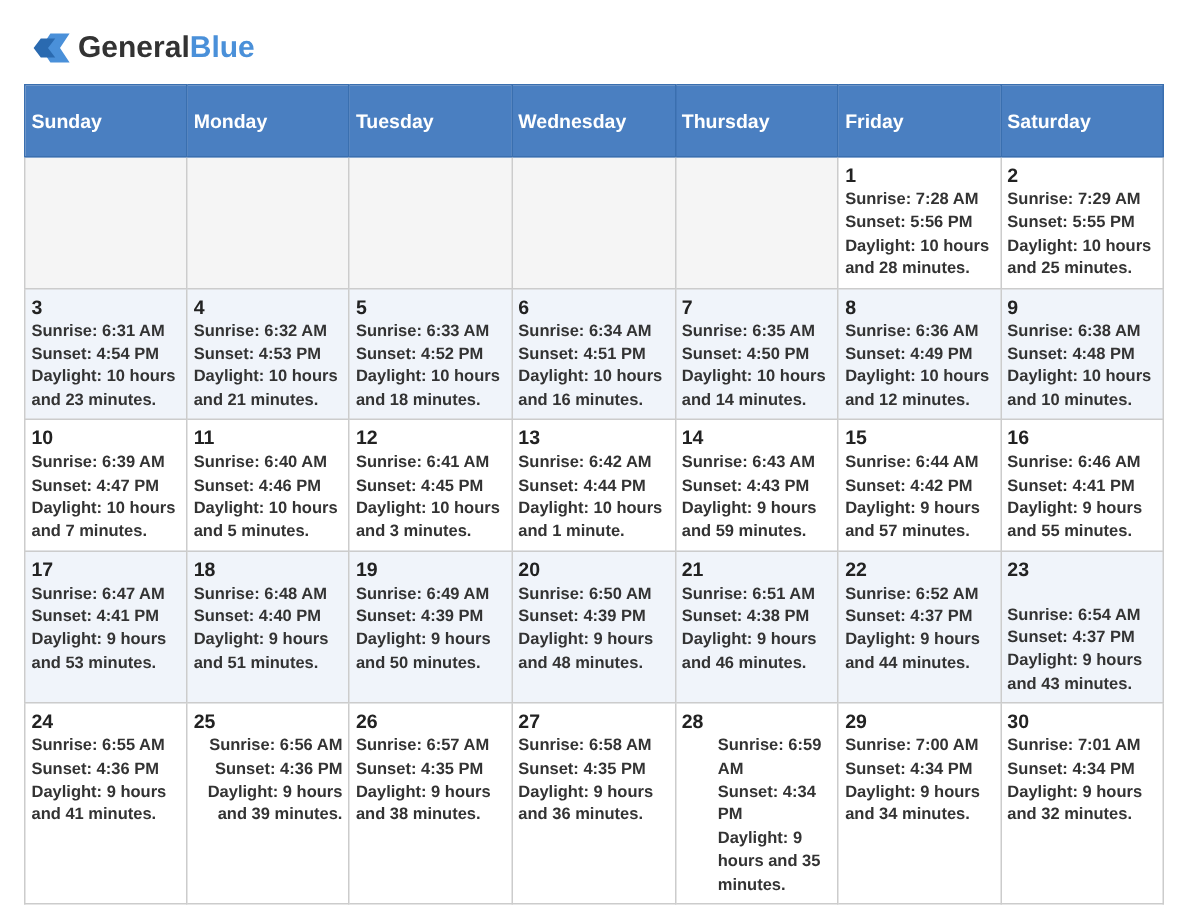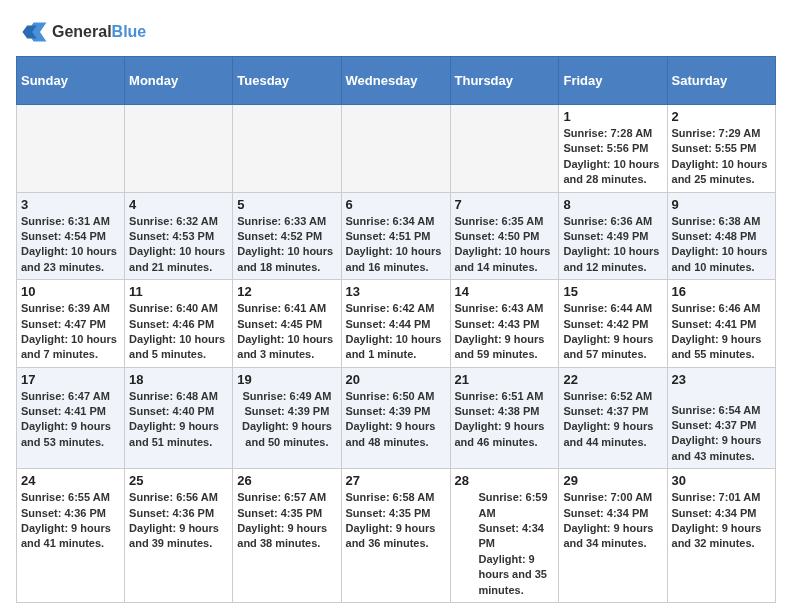--- a/index.html
+++ b/index.html
@@ -86,21 +86,21 @@
 <body>
 
 <div class="header-area">
   <div class="logo">
     <svg class="logo-icon" viewBox="0 0 40 40" xmlns="http://www.w3.org/2000/svg">
       <rect width="40" height="40" fill="white"></rect>
       <polygon points="22,8 38,8 30,20 38,32 22,32 14,20" fill="#4a90d9"></polygon>
       <polygon points="14,12 26,12 20,20 26,28 14,28 8,20" fill="#2a6ab0"></polygon>
     </svg>
     <div>
-      <div style="font-size:16px;font-weight:bold;color:#333;">General<span style="color:#4a90d9;">Blue</span></div>
+      <div style="font-size:20px;font-weight:bold;color:#333;">General<span style="color:#4a90d9;">Blue</span></div>
     </div>
   </div>
   <div class="title-block">
     <div class="month-title"></div>
     <div class="location"></div>
   </div>
 </div>
 
 <table class="calendar">
   <thead>
@@ -230,21 +230,21 @@
 Daylight: 9 hours and 53 minutes.</div>
         </td>
         <td class="alt-row">
           <span class="day-number">18</span>
           <div class="day-info" style="white-space: pre-line;">Sunrise: 6:48 AM
 Sunset: 4:40 PM
 Daylight: 9 hours and 51 minutes.</div>
         </td>
         <td class="alt-row">
           <span class="day-number">19</span>
-          <div class="day-info" style="white-space: pre-line; text-align: center;">Sunrise: 6:49 AM
+          <div class="day-info" style="white-space: pre-line;">Sunrise: 6:49 AM
 Sunset: 4:39 PM
 Daylight: 9 hours and 50 minutes.</div>
         </td>
         <td class="alt-row">
           <span class="day-number">20</span>
           <div class="day-info" style="white-space: pre-line;">Sunrise: 6:50 AM
 Sunset: 4:39 PM
 Daylight: 9 hours and 48 minutes.</div>
         </td>
         <td class="alt-row">
@@ -268,21 +268,21 @@
       </tr>
       <tr>
         <td>
           <span class="day-number">24</span>
           <div class="day-info" style="white-space: pre-line;">Sunrise: 6:55 AM
 Sunset: 4:36 PM
 Daylight: 9 hours and 41 minutes.</div>
         </td>
         <td>
           <span class="day-number">25</span>
-          <div class="day-info" style="white-space: pre-line;">Sunrise: 6:56 AM
+          <div class="day-info" style="white-space: pre-line; text-align: right;">Sunrise: 6:56 AM
 Sunset: 4:36 PM
 Daylight: 9 hours and 39 minutes.</div>
         </td>
         <td>
           <span class="day-number">26</span>
           <div class="day-info" style="white-space: pre-line;">Sunrise: 6:57 AM
 Sunset: 4:35 PM
 Daylight: 9 hours and 38 minutes.</div>
         </td>
         <td>

